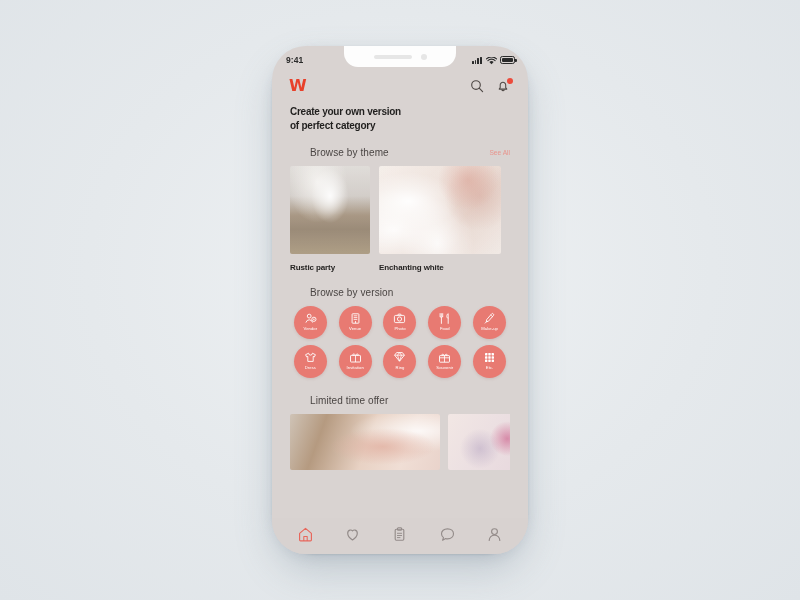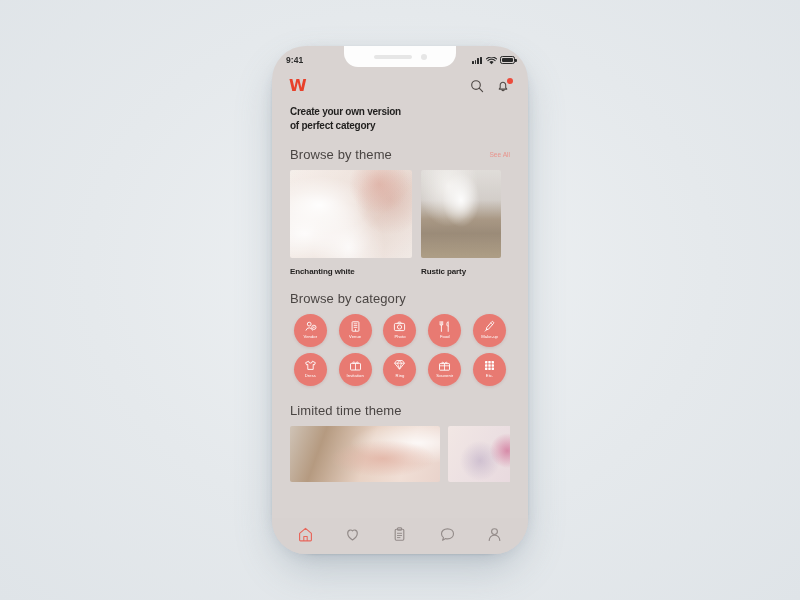--- a/index.html
+++ b/index.html
@@ -155,23 +155,24 @@
   .section {
     padding: 0 18px;
   }
   .section-head {
     display: flex;
     align-items: center;
     justify-content: space-between;
     margin-bottom: 8px;
   }
   .section-title {
-    font-size: 13px;
+    font-size: 10px;
     color: #4a4543;
     letter-spacing: 0.1px;
+    margin-left: 20px;
   }
   .see-all {
     font-size: 6.6px;
     color: #e8948d;
     cursor: pointer;
   }
 
   
   #theme-row {
     display: flex;
@@ -354,34 +355,34 @@
         <div>Create your own version</div>
         <div>of perfect category</div>
       </div>
 
       <div class="section" id="theme-section">
         <div class="section-head">
           <span class="section-title">Browse by theme</span>
           <span class="see-all">See All</span>
         </div>
         <div id="theme-row">
+          <div class="theme-card narrow">
+            <div class="theme-thumb img-shoes"></div>
+            <div class="theme-label">Rustic party</div>
+          </div>
           <div class="theme-card wide">
             <div class="theme-thumb img-white-dress"></div>
             <div class="theme-label">Enchanting white</div>
           </div>
-          <div class="theme-card narrow">
-            <div class="theme-thumb img-shoes"></div>
-            <div class="theme-label">Rustic party</div>
-          </div>
         </div>
       </div>
 
       <div class="section" id="category-section">
         <div class="section-head">
-          <span class="section-title">Browse by category</span>
+          <span class="section-title">Browse by version</span>
         </div>
         <div id="category-grid">
 
           <div class="cat-item">
             <div class="cat-circle">
               <span class="cat-glyph">
                 <svg width="13" height="13" viewBox="0 0 13 13">
                   <circle cx="5.2" cy="4.1" r="1.9" stroke="#fff" stroke-width="0.9" fill="none"></circle>
                   <path d="M2.0 10.2 a3.4 3.4 0 0 1 6.5 0" stroke="#fff" stroke-width="0.9" fill="none" stroke-linecap="round"></path>
                   <circle cx="9.9" cy="7.3" r="2.1" stroke="#fff" stroke-width="0.9" fill="none"></circle>
@@ -519,21 +520,21 @@
               </span>
               <span class="cat-label">Etc.</span>
             </div>
           </div>
 
         </div>
       </div>
 
       <div class="section" id="offer-section">
         <div class="section-head">
-          <span class="section-title">Limited time theme</span>
+          <span class="section-title">Limited time offer</span>
         </div>
         <div id="offer-row">
           <div class="offer-thumb w1 img-offer-a"></div>
           <div class="offer-thumb w2 img-offer-b"></div>
         </div>
       </div>
 
     </div>
 
     <div id="bottom-nav">

